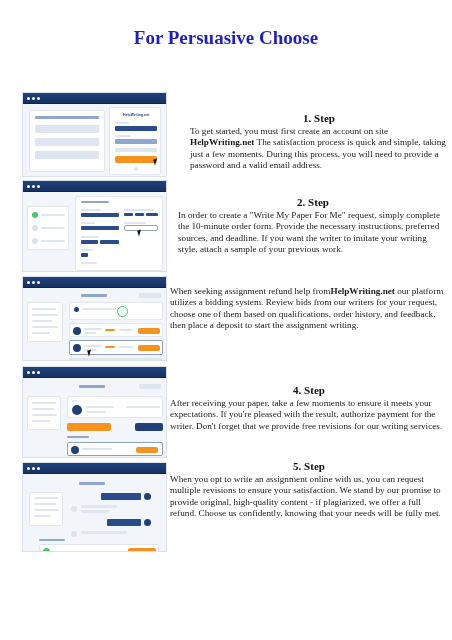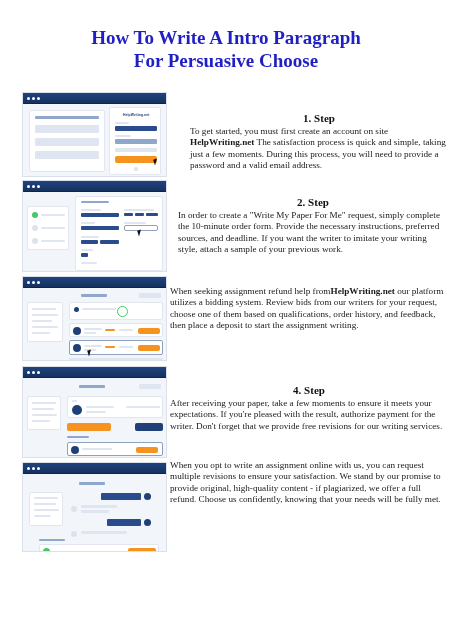--- a/index.html
+++ b/index.html
@@ -101,21 +101,20 @@
   }
   .hl { position: absolute; border: 1px solid #8fa1bd; border-radius: 2px; background: #fff; }
   .accentbar { position: absolute; background: #f5931e; border-radius: 1px; }
 </style>
 </head>
 <body>
 
 <div class="page">
 
   <div class="doc-title">
-    <span>How To Write A Intro Paragraph</span>
     <span class="l2">For Persuasive Choose</span>
   </div>
 
   <div class="shot" style="left:22px; top:92px; width:145px; height:85px;">
     <div class="titlebar">
       <span class="dot"></span>
       <span class="dot"></span>
       <span class="dot"></span>
     </div>
     <div class="body">
@@ -328,18 +327,19 @@
   </div>
 
   <div class="step-block" id="step4">
     <div class="step-head">4. Step</div>
     <div class="step-body">
       <span>After receiving your paper, take a few moments to ensure it meets your expectations. If you're pleased with the result, authorize payment for the writer. Don't forget that we provide free revisions for our writing services.</span><b></b><span></span>
     </div>
   </div>
 
   <div class="step-block" id="step5">
+    <div class="step-head">5. Step</div>
     <div class="step-body">
       <span>When you opt to write an assignment online with us, you can request multiple revisions to ensure your satisfaction. We stand by our promise to provide original, high-quality content - if plagiarized, we offer a full refund. Choose us confidently, knowing that your needs will be fully met.</span><b></b><span></span>
     </div>
   </div>
 
 </div>
 
 </body></html>

